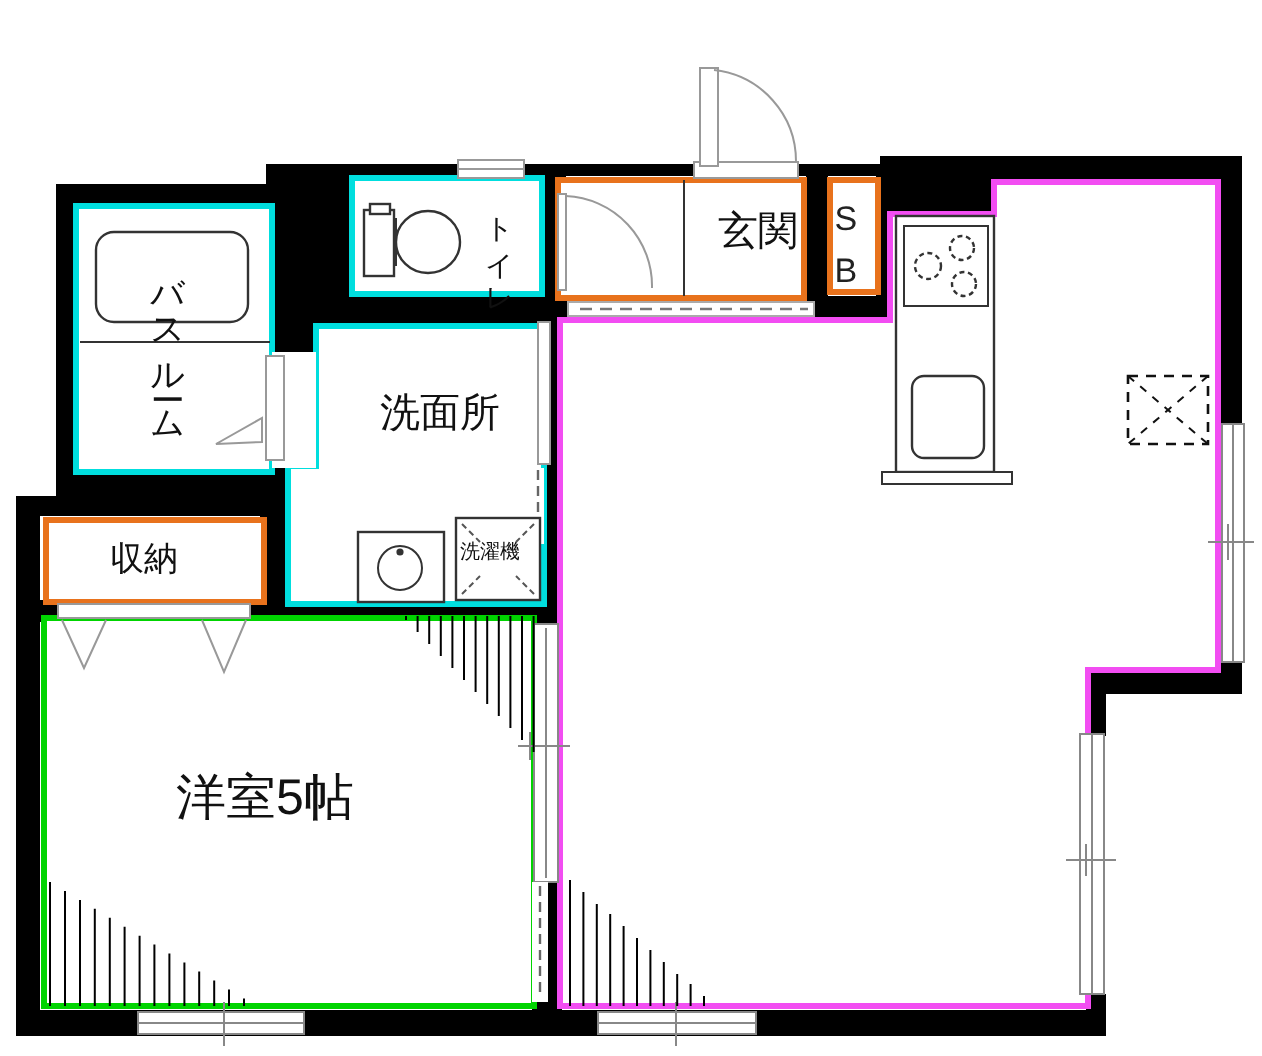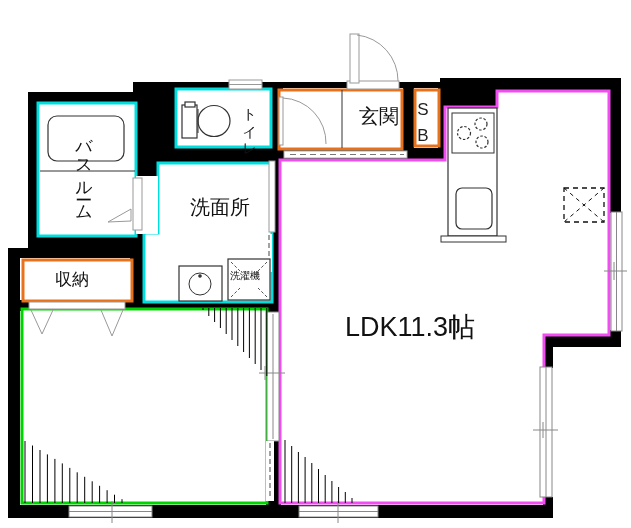--- a/index.html
+++ b/index.html
@@ -7,21 +7,21 @@
          font-family:"Liberation Sans",sans-serif;}
   #plan-svg{position:absolute;left:0;top:0;}
   .lbl{position:absolute;color:#111;white-space:nowrap;line-height:1.08;}
   .lbl.v{writing-mode:vertical-rl;text-orientation:mixed;}
   .lbl.vu{writing-mode:vertical-rl;text-orientation:upright;}
   #bathroom-label{left:74px;top:127px;font-size:17px;letter-spacing:2px;}
   #toilet-label{left:242px;top:98px;font-size:14px;letter-spacing:2px;}
   #entrance-label{left:359px;top:106px;font-size:20px;}
   #sb-label{left:413px;top:100px;font-size:17px;letter-spacing:7px;color:#222;}
   #washroom-label{left:190px;top:197px;font-size:20px;}
-  #laundry-label{left:230px;top:272px;font-size:10px;font-family:Liberation Mono, monospace;}
+  #laundry-label{left:230px;top:272px;font-size:10px;}
   #storage-label{left:55px;top:271px;font-size:17px;text-align:center;}
   #western-label{left:88px;top:386px;font-size:25px;}
   #ldk-label{left:345px;top:313px;font-size:27px;}
 </style>
 </head>
 <body>
 
 <div id="stage">
 <svg id="plan-svg" width="631" height="528" viewBox="0 0 631 528">
 
@@ -155,14 +155,14 @@
   </g>
 </svg>
 
 <div class="lbl v" id="bathroom-label">バスルーム</div>
 <div class="lbl v" id="toilet-label">トイレ</div>
 <div class="lbl" id="entrance-label">玄関</div>
 <div class="lbl vu" id="sb-label">SB</div>
 <div class="lbl" id="washroom-label">洗面所</div>
 <div class="lbl" id="laundry-label">洗濯機</div>
 <div class="lbl" id="storage-label">収納</div>
-<div class="lbl" id="ldk-label">LDK11.3帖</div>
+<div class="lbl" id="western-label">洋室5帖</div>
 </div>
 
 </body></html>

